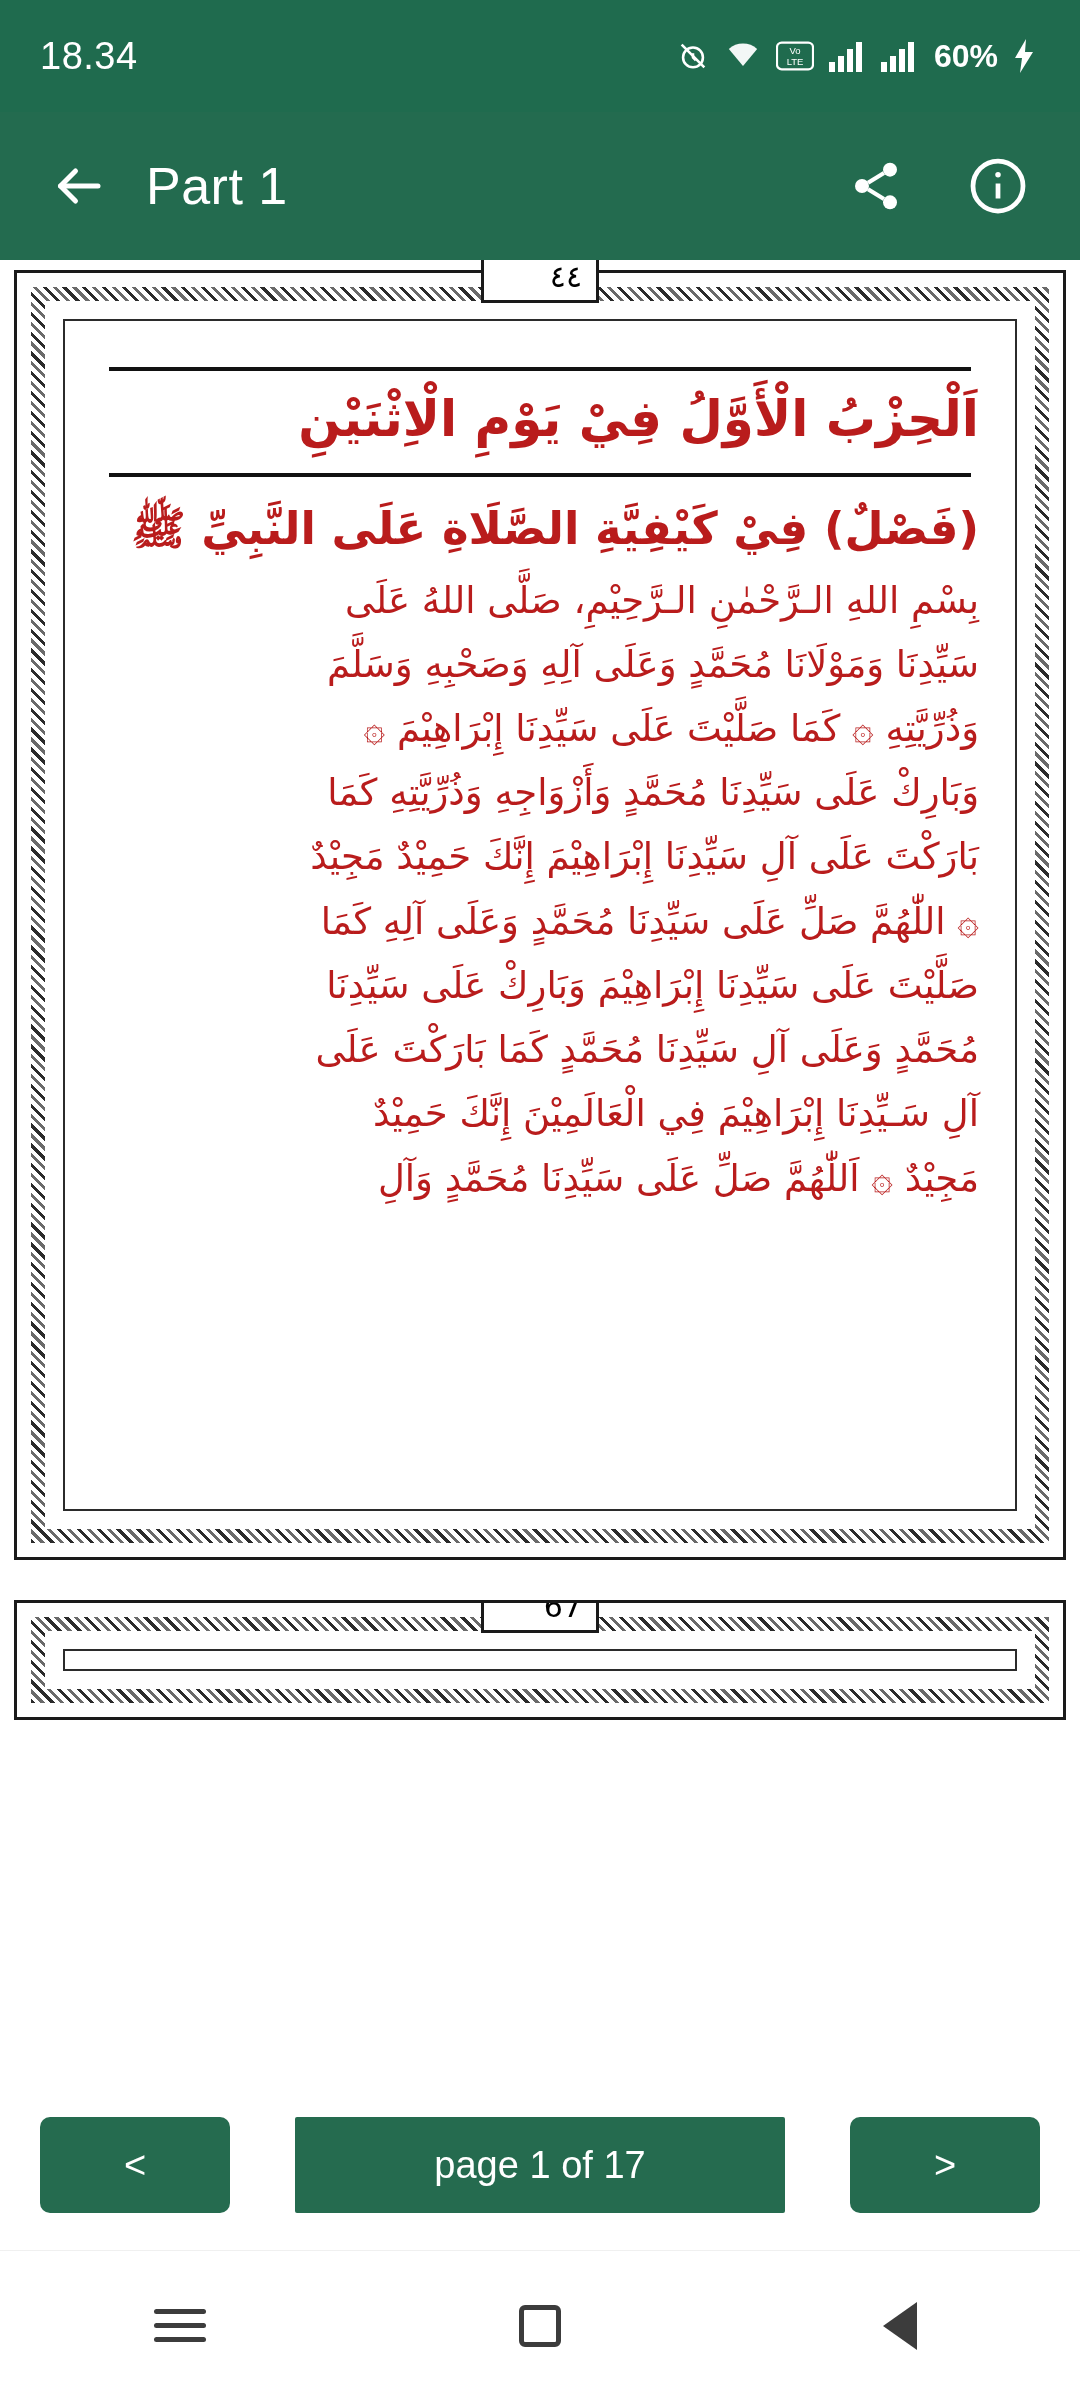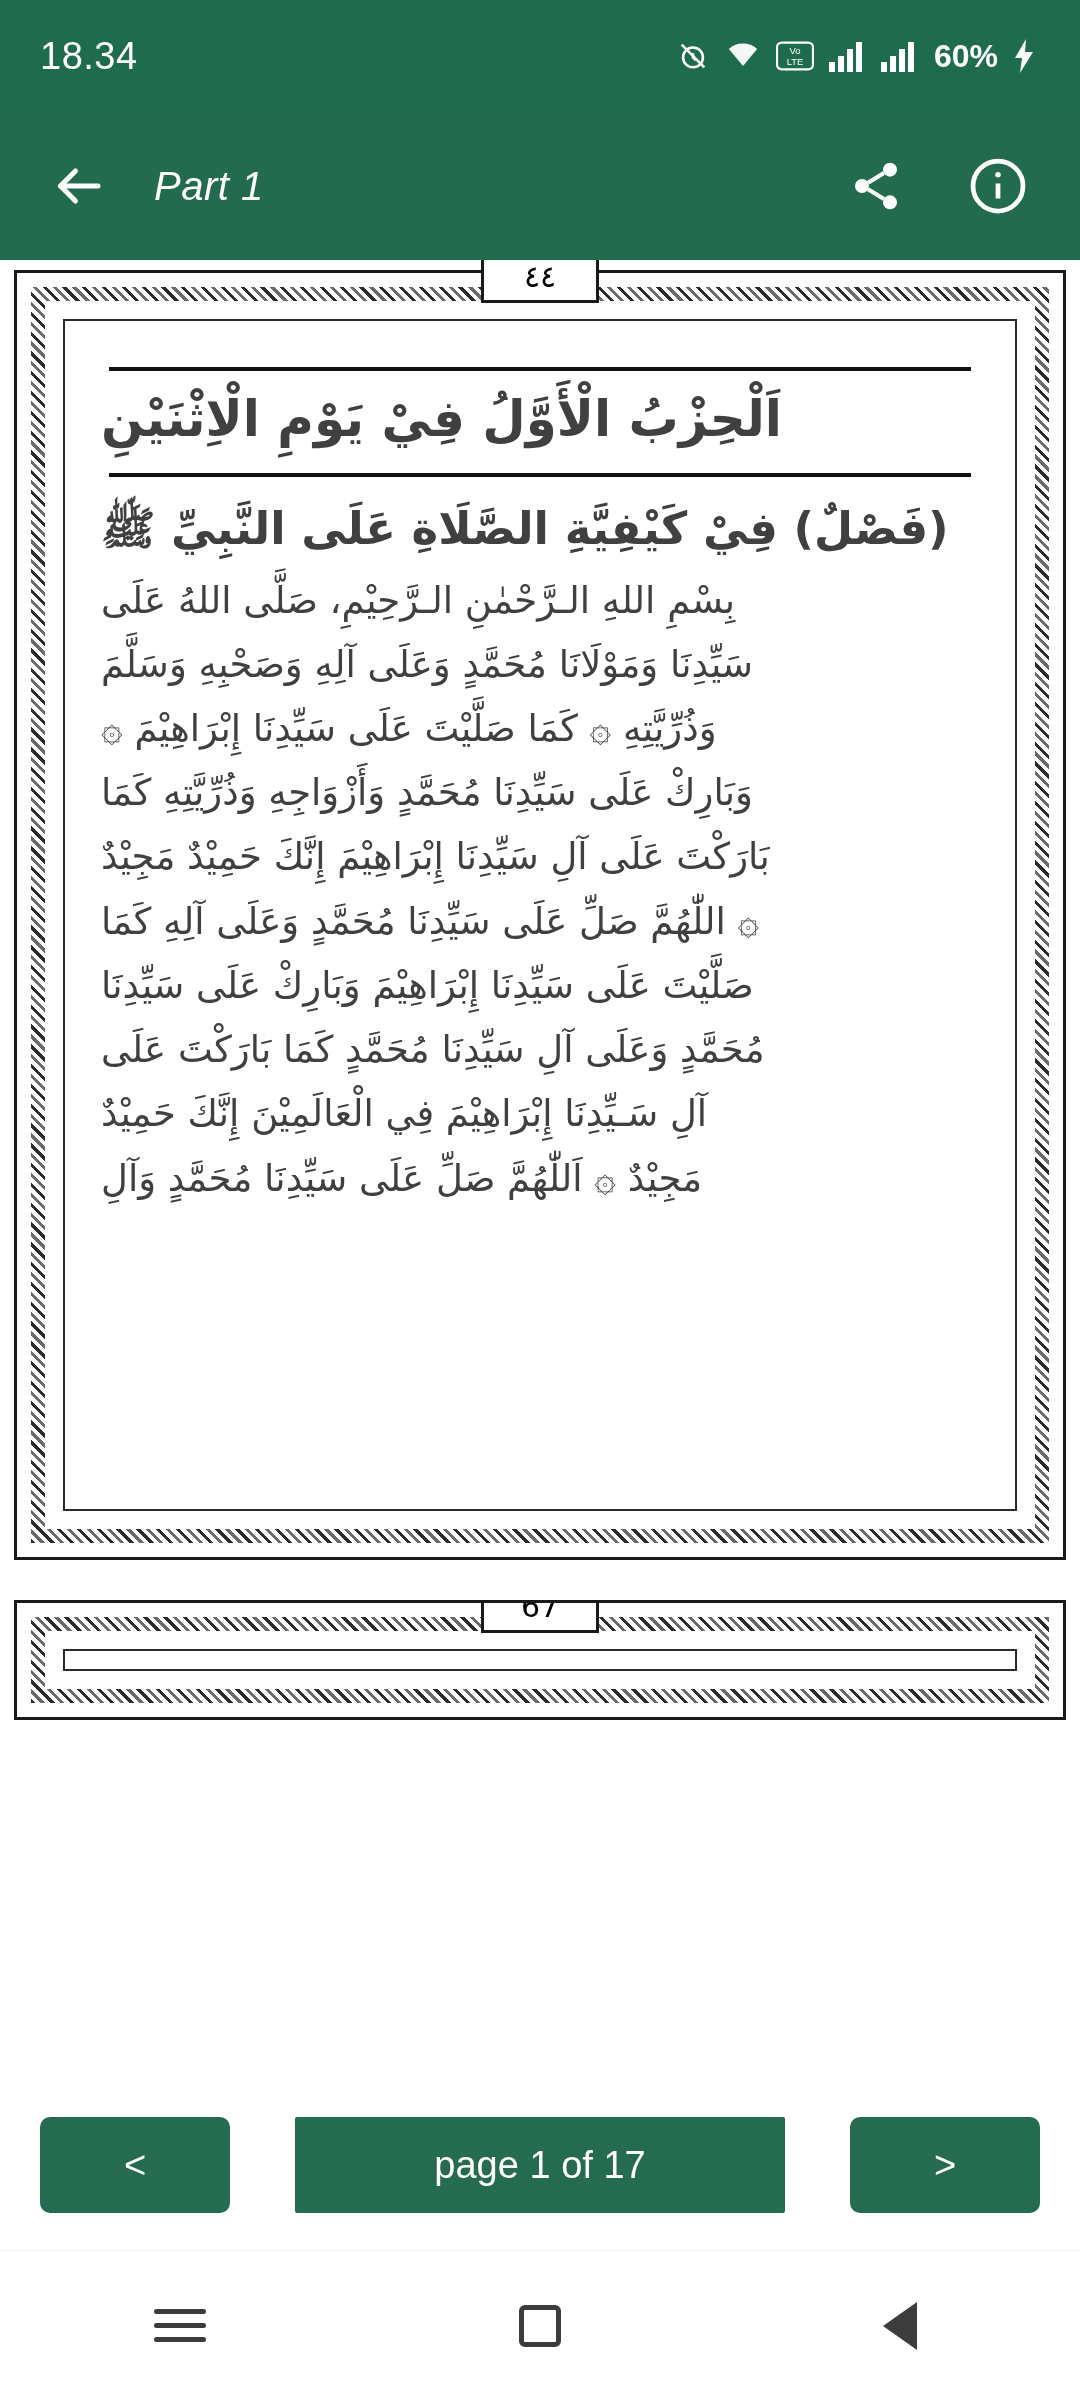--- a/index.html
+++ b/index.html
@@ -59,26 +59,25 @@
   }
   .app-bar .back-btn {
     width: 84px;
     height: 84px;
     display: flex;
     align-items: center;
     justify-content: center;
     cursor: pointer;
   }
   .app-title {
-    font-size: 40px;
-    margin-left: 34px;
+    font-size: 52px;
+    margin-left: 26px;
     flex: 1 1 auto;
     font-family: "Liberation Sans", sans-serif;
     letter-spacing: 0.5px;
-    font-style: italic;
   }
   .app-actions {
     display: flex;
     align-items: center;
     gap: 46px;
   }
   .icon-btn {
     width: 76px;
     height: 76px;
     display: flex;
@@ -127,31 +126,30 @@
     transform: translateX(-50%);
     background: #ffffff;
     border: 3px solid #1a1a1a;
     padding: 4px 14px;
     font-size: 30px;
     line-height: 1.25;
     direction: rtl;
     font-family: "DejaVu Sans", sans-serif;
     z-index: 4;
     min-width: 118px;
-    text-align: center;
   }
   .page-body {
     position: relative;
     z-index: 2;
     margin: 46px 52px;
     padding: 18px 10px 0 10px;
     direction: rtl;
-    text-align: left;
+    text-align: right;
     font-family: "DejaVu Sans", "Liberation Serif", serif;
-    color: #404040;
+    color: #b91c1c;
     height: calc(100% - 96px);
     overflow: hidden;
   }
   .heading-rule-top {
     border-top: 4px solid #111111;
     margin: 8px 8px 0 8px;
   }
   .heading-rule-bottom {
     border-top: 4px solid #111111;
     margin: 0 8px 6px 8px;

